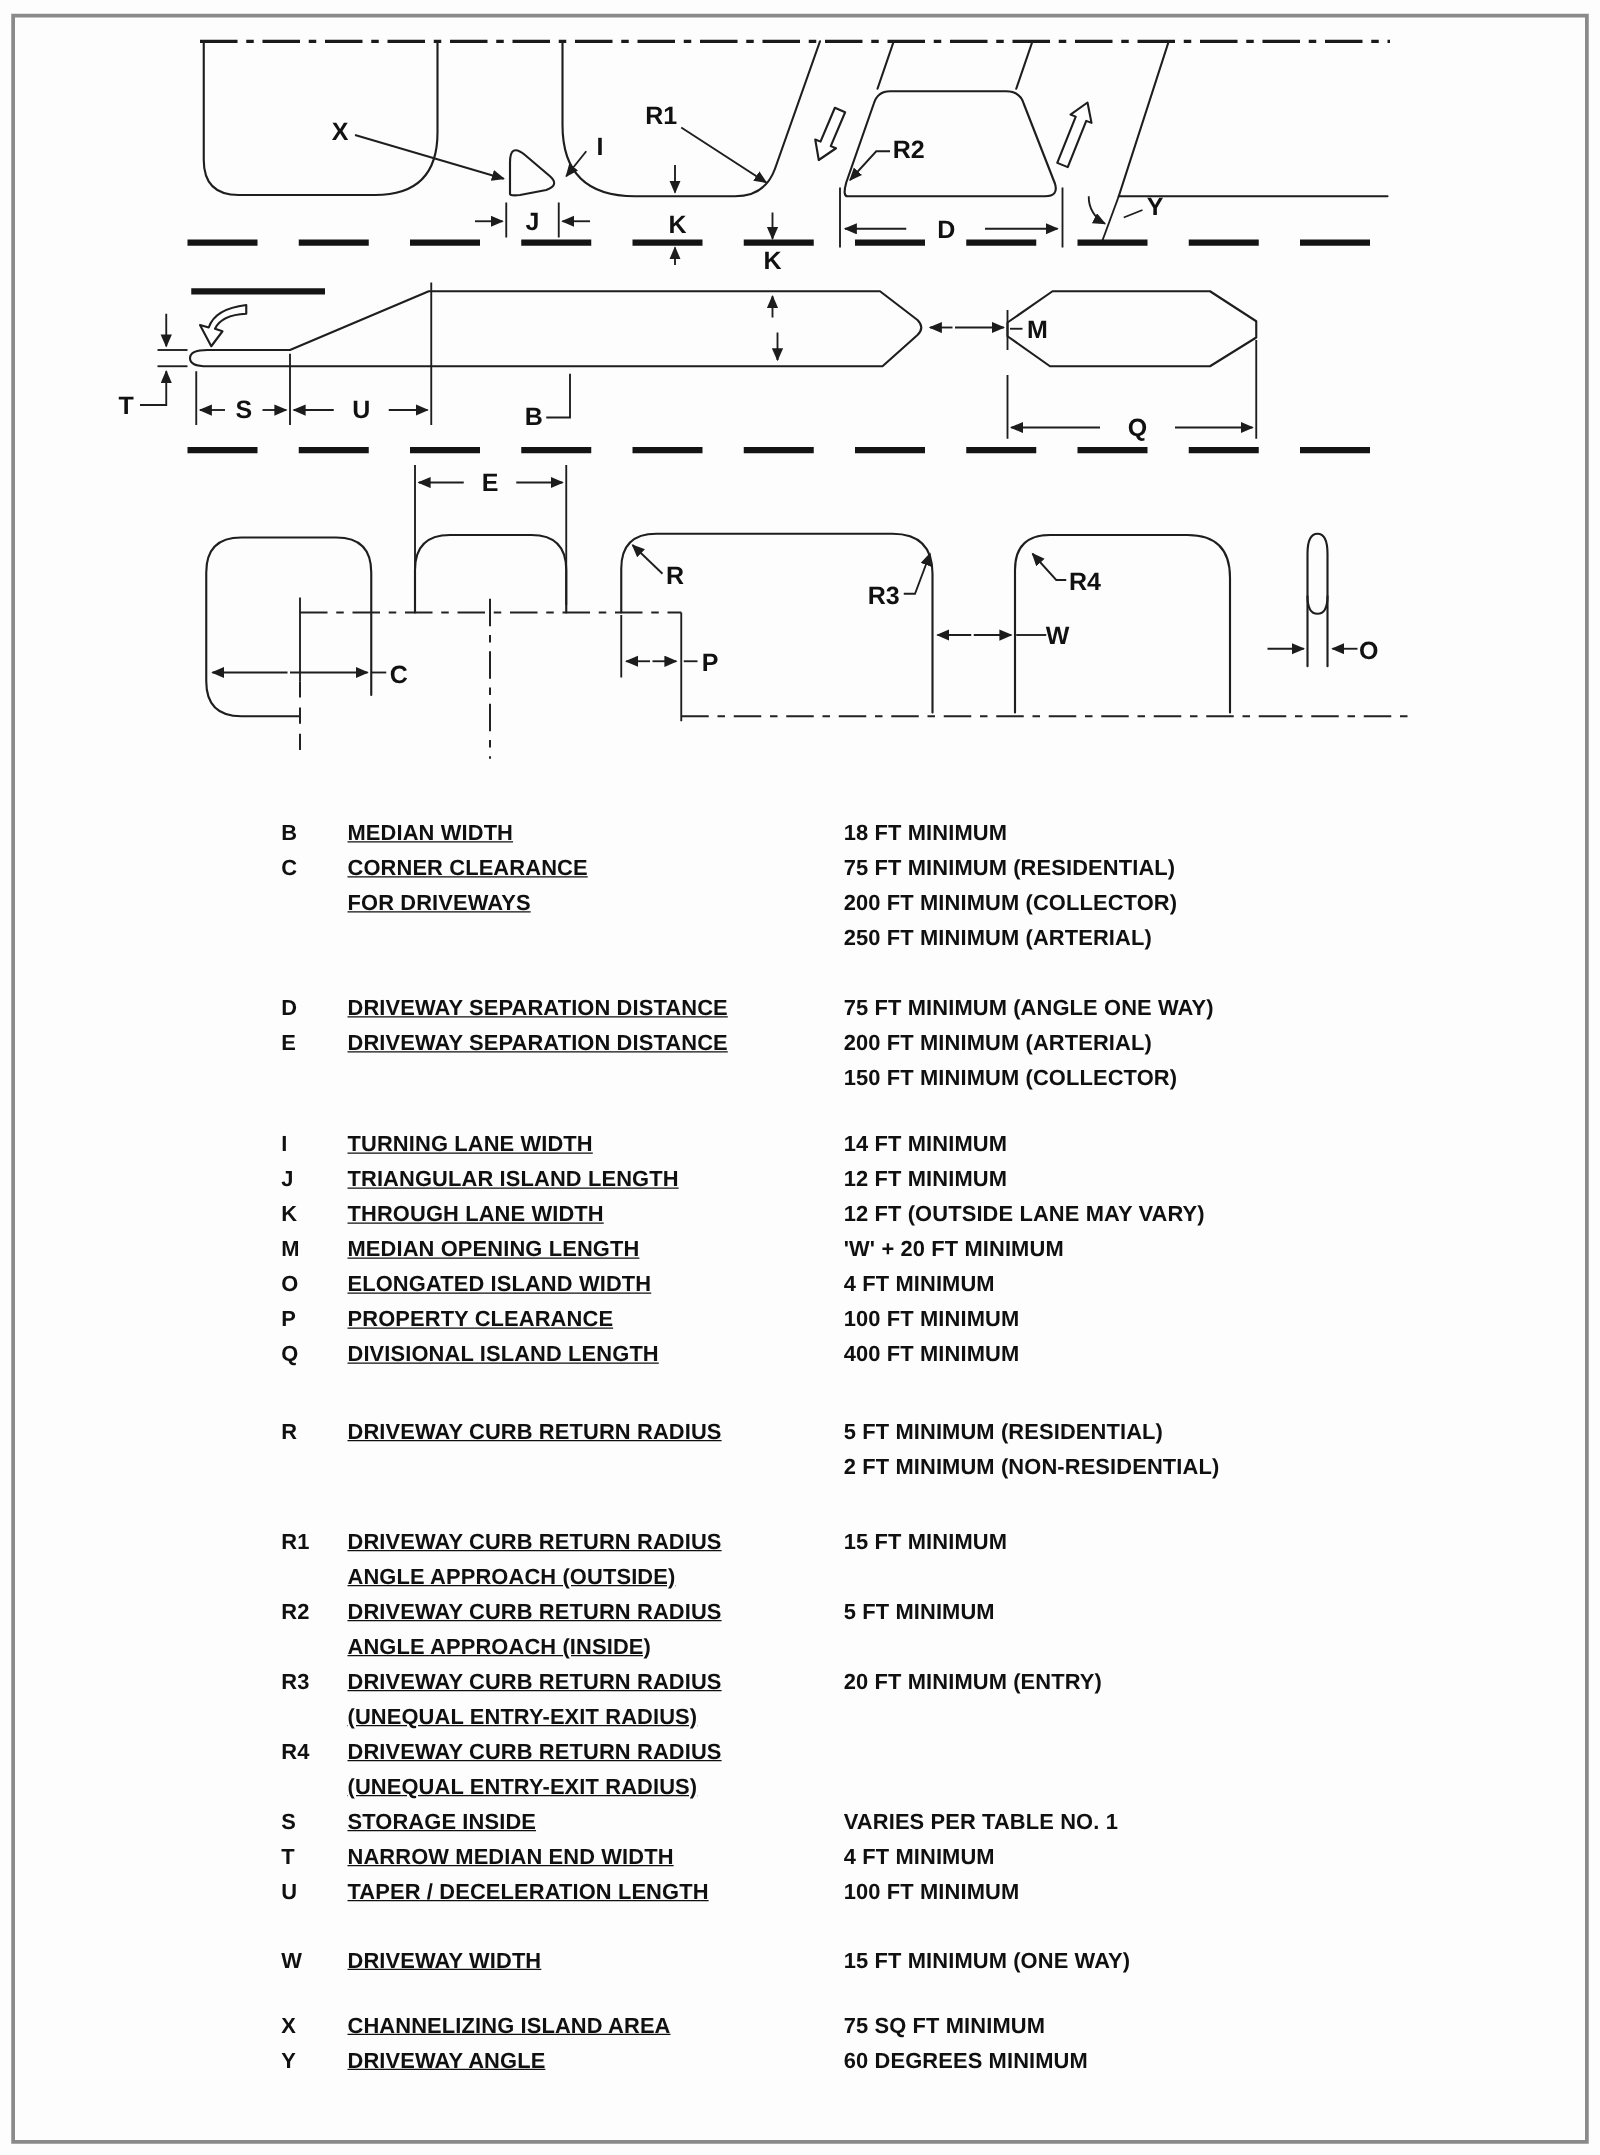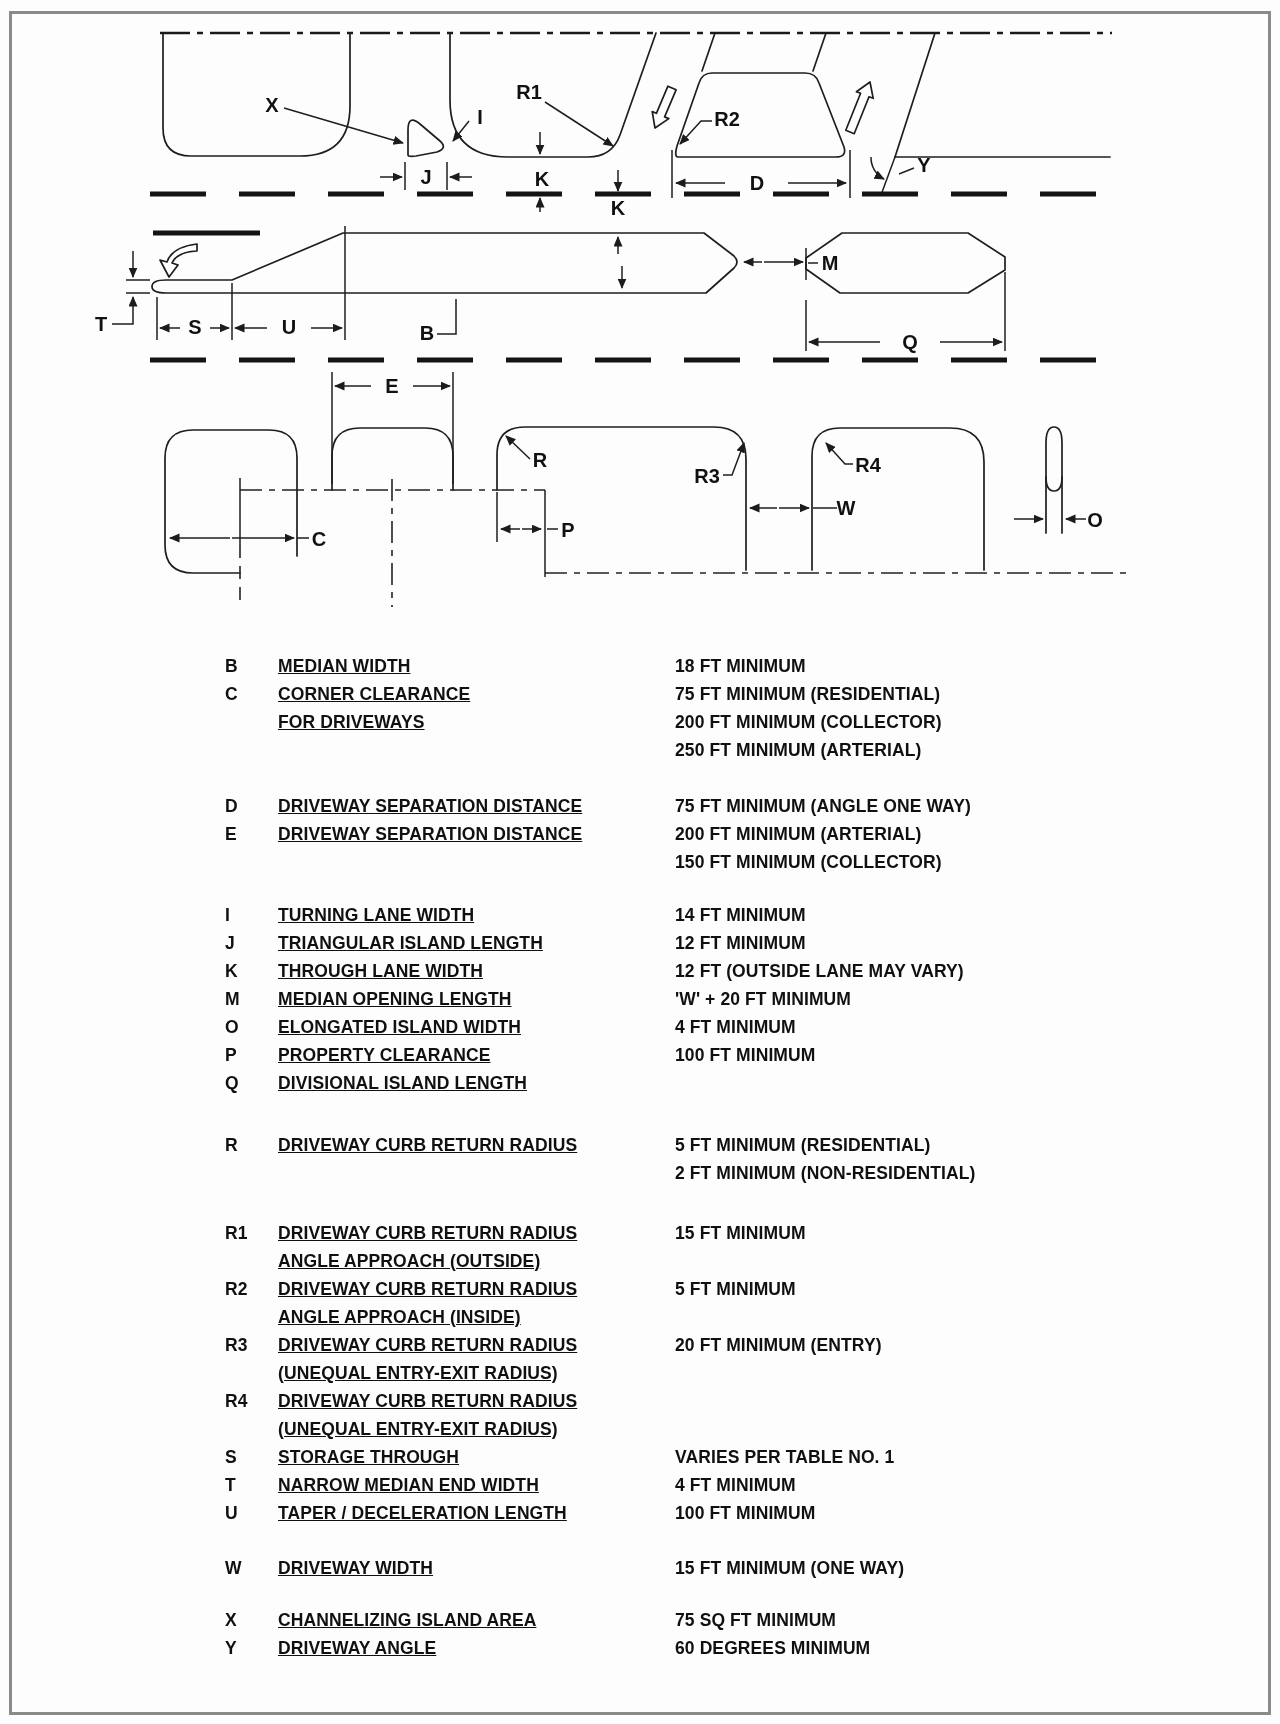--- a/index.html
+++ b/index.html
@@ -231,20 +231,21 @@
       <span class="lg-v">4 FT MINIMUM</span>
     </div>
         <div class="lg-row">
       <span class="lg-k">P</span>
       <span class="lg-d">PROPERTY CLEARANCE</span>
       <span class="lg-v">100 FT MINIMUM</span>
     </div>
         <div class="lg-row">
       <span class="lg-k">Q</span>
       <span class="lg-d">DIVISIONAL ISLAND LENGTH</span>
+      <span class="lg-v">400 FT MINIMUM</span>
     </div>
       </div>
       <div class="lg-group">
         <div class="lg-row">
       <span class="lg-k">R</span>
       <span class="lg-d">DRIVEWAY CURB RETURN RADIUS</span>
       <span class="lg-v">5 FT MINIMUM (RESIDENTIAL)</span>
     </div>
         <div class="lg-row">
       <span class="lg-k"></span>
@@ -287,21 +288,21 @@
       <span class="lg-k">R4</span>
       <span class="lg-d">DRIVEWAY CURB RETURN RADIUS</span>
     </div>
         <div class="lg-row">
       <span class="lg-k"></span>
       <span class="lg-d">(UNEQUAL ENTRY-EXIT RADIUS)</span>
       <span class="lg-v"></span>
     </div>
         <div class="lg-row">
       <span class="lg-k">S</span>
-      <span class="lg-d">STORAGE THROUGH</span>
+      <span class="lg-d">STORAGE INSIDE</span>
       <span class="lg-v">VARIES PER TABLE NO. 1</span>
     </div>
         <div class="lg-row">
       <span class="lg-k">T</span>
       <span class="lg-d">NARROW MEDIAN END WIDTH</span>
       <span class="lg-v">4 FT MINIMUM</span>
     </div>
         <div class="lg-row">
       <span class="lg-k">U</span>
       <span class="lg-d">TAPER / DECELERATION LENGTH</span>

